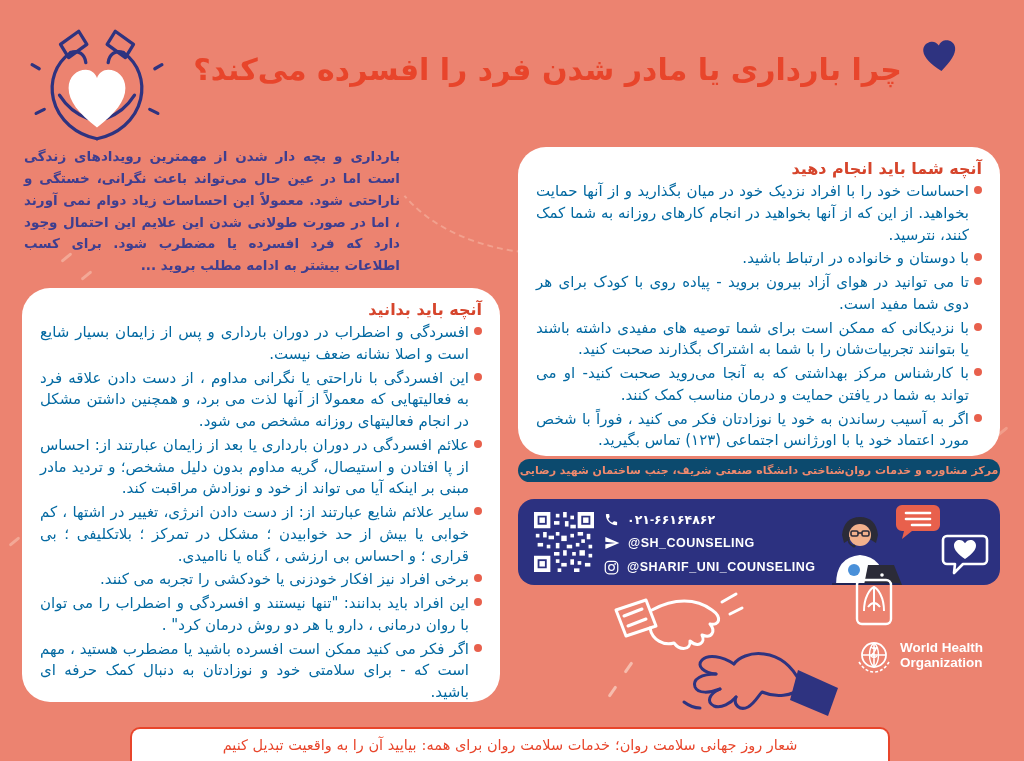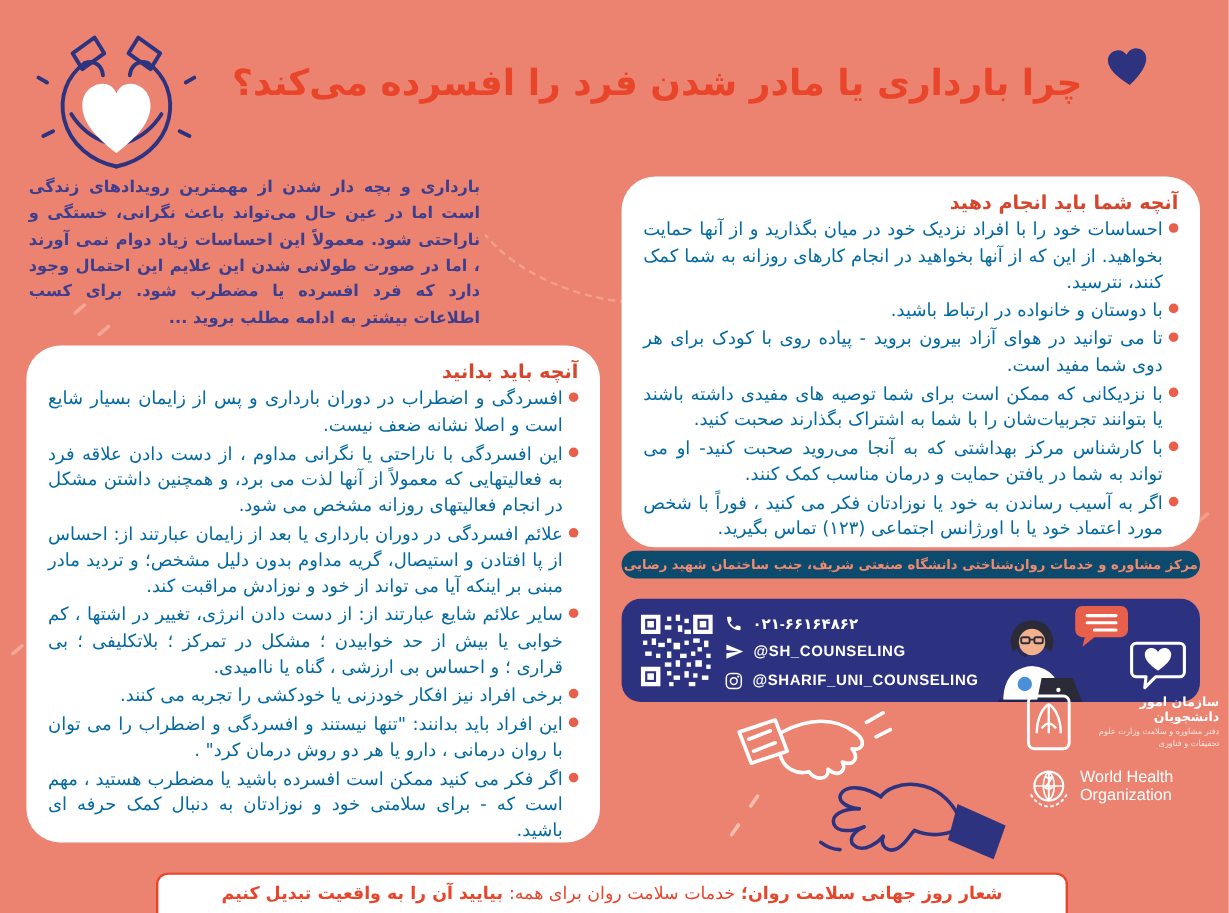--- a/index.html
+++ b/index.html
@@ -41,28 +41,28 @@
   .bubble-coral{position:absolute;right:58px;top:4px;width:48px;height:38px;}
   .bubble-heart{position:absolute;right:10px;top:34px;width:50px;height:42px;}
 
   
   .logos{position:absolute;left:854px;top:577px;width:166px;display:flex;flex-direction:column;gap:9px;}
   .logo-row{display:flex;align-items:center;gap:6px;direction:ltr;}
   .logo-row .badge{flex:0 0 auto;}
   .logo-text{direction:rtl;text-align:right;color:#fff;width:116px;}
   .logo-text .t{font-size:10.5px;font-weight:bold;line-height:1.25;}
   .logo-text .s{font-size:6.8px;color:#FBE3DC;line-height:1.4;margin-top:1px;}
-  .who-text{direction:ltr;text-align:left;color:#fff;font-family:"Liberation Sans","DejaVu Sans",sans-serif;font-weight:normal;font-size:13.5px;line-height:1.1;width:116px;}
+  .who-text{direction:ltr;text-align:left;color:#fff;font-family:"Liberation Sans","DejaVu Sans",sans-serif;font-weight:bold;font-size:13.5px;line-height:1.1;width:116px;}
 
   
   .hands-reach{position:absolute;left:594px;top:590px;width:252px;height:130px;}
 
   
   .footer-bar{position:absolute;left:130px;top:727px;width:760px;height:34px;background:#fff;border:2px solid #E8452B;border-bottom:none;border-radius:10px 10px 0 0;box-sizing:border-box;display:flex;align-items:center;justify-content:center;direction:rtl;font-size:14.5px;color:#E8452B;gap:5px;white-space:nowrap;}
-  .footer-bar .b{font-weight:bold;text-align:right;}
+  .footer-bar .b{font-weight:normal;text-align:right;}
 </style>
 </head>
 <body>
 
 <div class="poster">
 
   <div class="arc" style="left:384px;top:96px;width:250px;height:150px;transform:rotate(14deg);"></div>
   <div class="arc" style="left:828px;top:-60px;width:200px;height:140px;transform:rotate(160deg);"></div>
   <div class="tick" style="left:60px;top:256px;transform:rotate(-40deg);"></div>
   <div class="tick" style="left:80px;top:274px;transform:rotate(-40deg);"></div>
@@ -224,24 +224,20 @@
       <path d="M25 26 C18 21 14 17 14 12.5 C14 9 16.7 7 19.5 7 C21.7 7 23.8 8.2 25 10.3 C26.2 8.2 28.3 7 30.5 7 C33.3 7 36 9 36 12.5 C36 17 32 21 25 26 Z" fill="#fff"></path>
     </svg>
   </div>
 
   <div class="logos">
     <div class="logo-row">
       <svg class="badge" width="40" height="50" viewBox="0 0 40 50">
         <rect x="3" y="3" width="34" height="44" rx="5" fill="none" stroke="#fff" stroke-width="2.4"></rect>
         <path d="M10 34 C10 20 16 12 20 10 C24 12 30 20 30 34 M14 30 q6 -8 12 0 M20 10 v24" fill="none" stroke="#fff" stroke-width="2"></path>
       </svg>
-      <div class="logo-text">
-        <div class="t">سازمان امور دانشجویان</div>
-        <div class="s">دفتر مشاوره و سلامت وزارت علوم تحقیقات و فناوری</div>
-      </div>
     </div>
     <div class="logo-row">
       <svg class="badge" width="40" height="40" viewBox="0 0 40 40">
         <circle cx="20" cy="19" r="12" fill="none" stroke="#fff" stroke-width="1.8"></circle>
         <path d="M8 19 h24 M20 7 C14 12 14 26 20 31 C26 26 26 12 20 7" fill="none" stroke="#fff" stroke-width="1.4"></path>
         <path d="M20 8 v23 M17 11 q3 3 6 0 q-3 6 -6 9 q3 3 6 0" fill="none" stroke="#fff" stroke-width="1.6"></path>
         <path d="M5 26 q6 10 15 10 q9 0 15 -10" fill="none" stroke="#fff" stroke-width="1.6" stroke-dasharray="3 2"></path>
       </svg>
       <div class="who-text">World Health Organization</div>
     </div>

